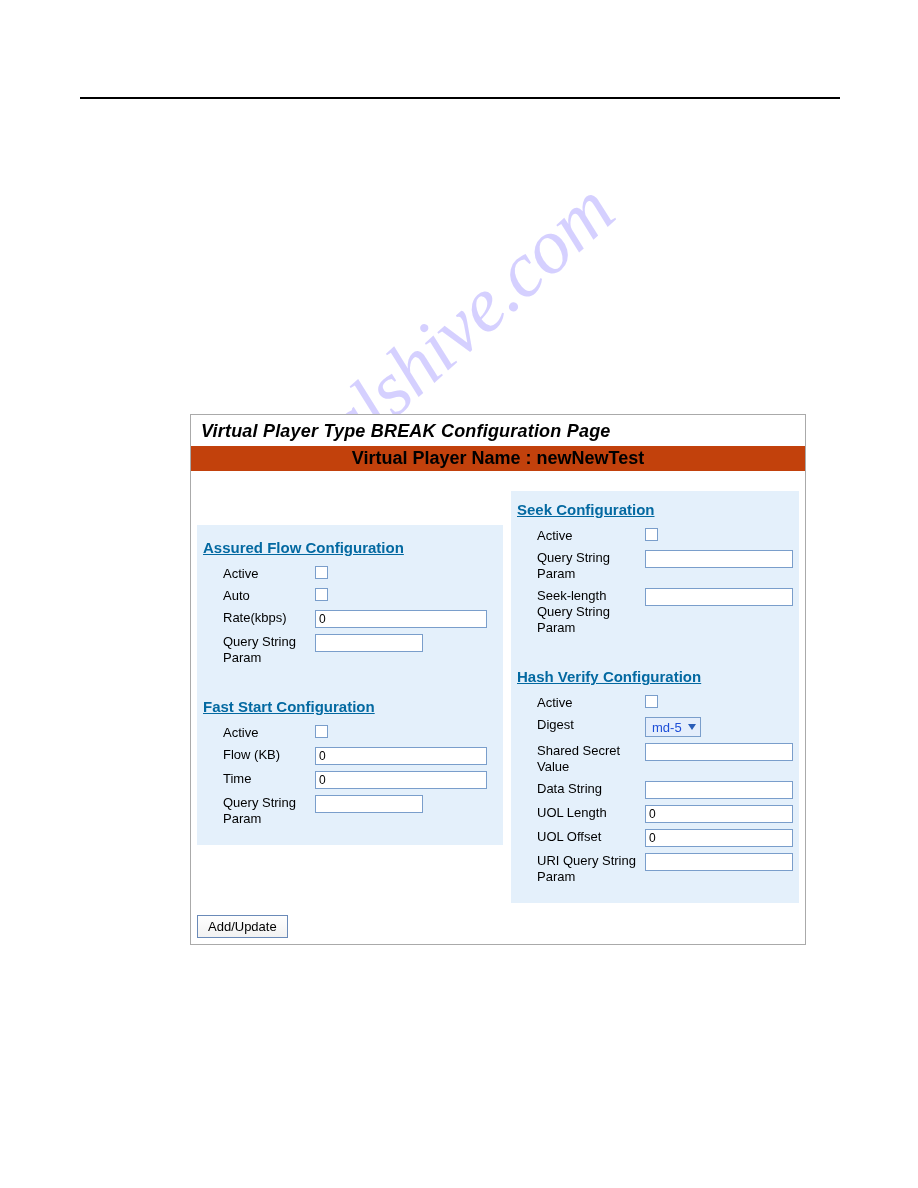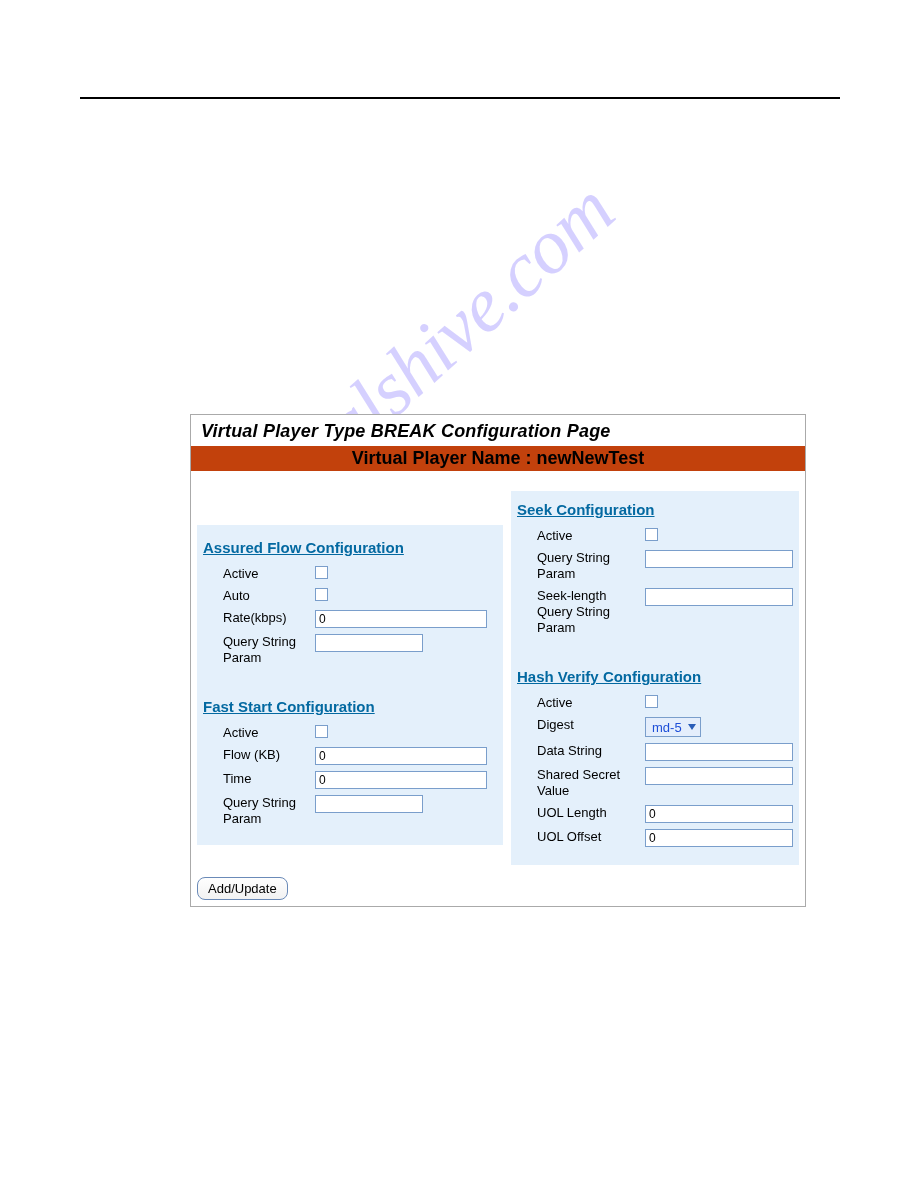--- a/index.html
+++ b/index.html
@@ -18,21 +18,21 @@
   .row{display:flex;align-items:flex-start;font-size:13px;margin:6px 0 6px 20px}
   .lab{width:92px;line-height:16px}
   .col-right .lab{width:108px}
   input[type=text]{height:18px;border:1px solid #7a9ecb;background:#fff;font-size:12px;padding:0 3px;box-sizing:border-box}
   .w-l{width:172px}
   .w-r{width:148px}
   .w-s{width:108px}
   .cb{width:13px;height:13px;border:1px solid #7a9ecb;background:#fff;display:inline-block;box-sizing:border-box}
   .sel{border:1px solid #7a9ecb;background:#e4eefc;color:#1d4ed8;font-size:13px;height:20px;display:inline-flex;align-items:center;padding:0 4px 0 6px;box-sizing:border-box}
   .sel .arr{margin-left:6px;display:inline-block;width:0;height:0;border-left:4px solid transparent;border-right:4px solid transparent;border-top:6px solid #2a5db8}
-  .btn{border:1px solid #6a8ab8;border-radius:8px;background:linear-gradient(#fefefe,#f2f2f2);font-size:13px;padding:3px 10px;margin:6px;cursor:default}
+  .btn{border:1px solid #6a8ab8;border-radius:0;background:linear-gradient(#fefefe,#f2f2f2);font-size:13px;padding:3px 10px;margin:6px;cursor:default}
   .wm{position:absolute;left:140px;top:330px;font-size:78px;color:#8a7cff;opacity:.35;transform:rotate(-42deg);font-family:'Times New Roman',serif;font-style:italic;pointer-events:none;letter-spacing:-1px}
 </style>
 </head>
 <body>
 
 <div class="page">
   <div class="hr"></div>
   <div class="wm">manualshive.com</div>
 
   <div class="panel">
@@ -100,33 +100,37 @@
           <span class="cb"></span>
         </div>
         <div class="row">
           <div class="lab">Digest</div>
           <span class="sel">
             <span>md-5</span>
             <span class="arr"></span>
           </span>
         </div>
         <div class="row">
-          <div class="lab">Data String</div>
+          <div class="lab">Shared Secret Value</div>
           <input type="text" class="w-r" value="" style="">
         </div>
         <div class="row">
-          <div class="lab">Shared Secret Value</div>
+          <div class="lab">Data String</div>
           <input type="text" class="w-r" value="" style="">
         </div>
         <div class="row">
           <div class="lab">UOL Length</div>
           <input type="text" class="w-r" value="0" style="">
         </div>
         <div class="row">
           <div class="lab">UOL Offset</div>
           <input type="text" class="w-r" value="0" style="">
         </div>
+        <div class="row">
+          <div class="lab">URI Query String Param</div>
+          <input type="text" class="w-r" value="" style="">
+        </div>
       </div>
     </div>
 
     <button class="btn">Add/Update</button>
   </div>
 </div>
 
 </body></html>

